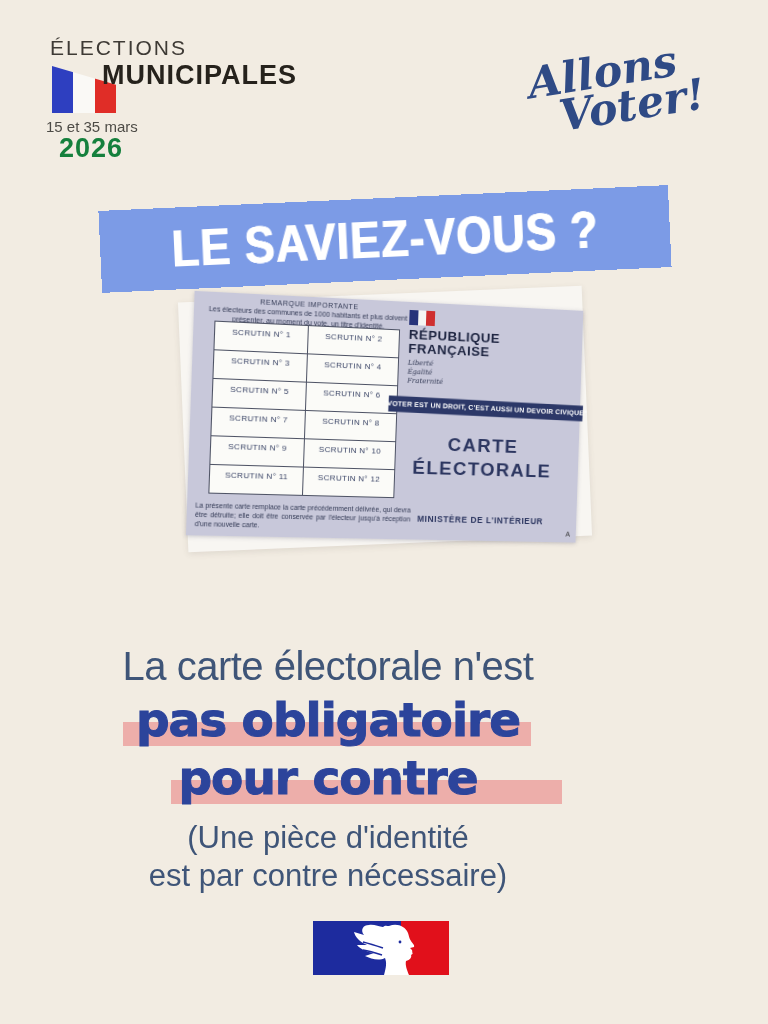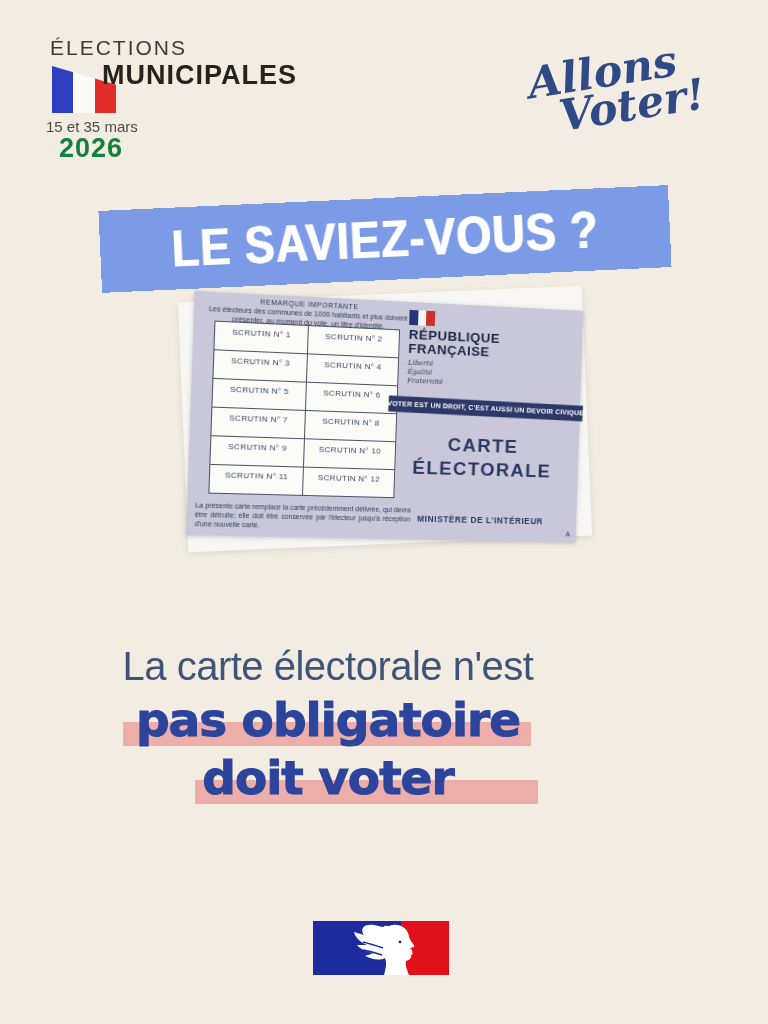--- a/index.html
+++ b/index.html
@@ -167,22 +167,26 @@
 
   <div class="message">
     <div class="msg-intro">La carte électorale n'est</div>
     <div class="msg-bold">
       <span class="hl hl-1">
         <span class="txt">pas obligatoire</span>
       </span>
     </div>
     <div class="msg-bold">
       <span class="hl hl-2">
-        <span class="txt">doit voter</span>
+        <span class="txt">pour contre</span>
       </span>
+    </div>
+    <div class="msg-note">
+      <div>(Une pièce d'identité</div>
+      <div>est par contre nécessaire)</div>
     </div>
   </div>
 
   <svg class="gov-logo" viewBox="0 0 136 54" xmlns="http://www.w3.org/2000/svg">
     <rect x="0" y="0" width="88" height="54" fill="#1d2b9e"></rect>
     <rect x="88" y="0" width="48" height="54" fill="#e1101b"></rect>
     <path fill="#ffffff" d="M76,5 C84,2 92,5 95,12 C96,15 96,17 98,20 C99,22 102,24 101,26 L97,27 C99,29 100,30 99,31 C100,32 100,33 98,34 C99,36 97,39 93,40 C92,44 94,49 96,54 L71,54 C73,47 74,42 72,37 C66,40 58,38 52,35 L61,32 C54,31 47,28 44,24 L54,24 C47,21 42,16 41,11 L51,14 C47,9 50,4 56,4 C61,3 66,6 70,6 C72,4 74,5 76,5 Z"></path>
     <circle cx="87" cy="21" r="1.4" fill="#1d2b9e"></circle>
     <path d="M50,21 C58,23 64,25 70,27" stroke="#1d2b9e" stroke-width="1.6" fill="none"></path>
     <path d="M50,29 C57,30 63,32 69,34" stroke="#1d2b9e" stroke-width="1.6" fill="none"></path>

